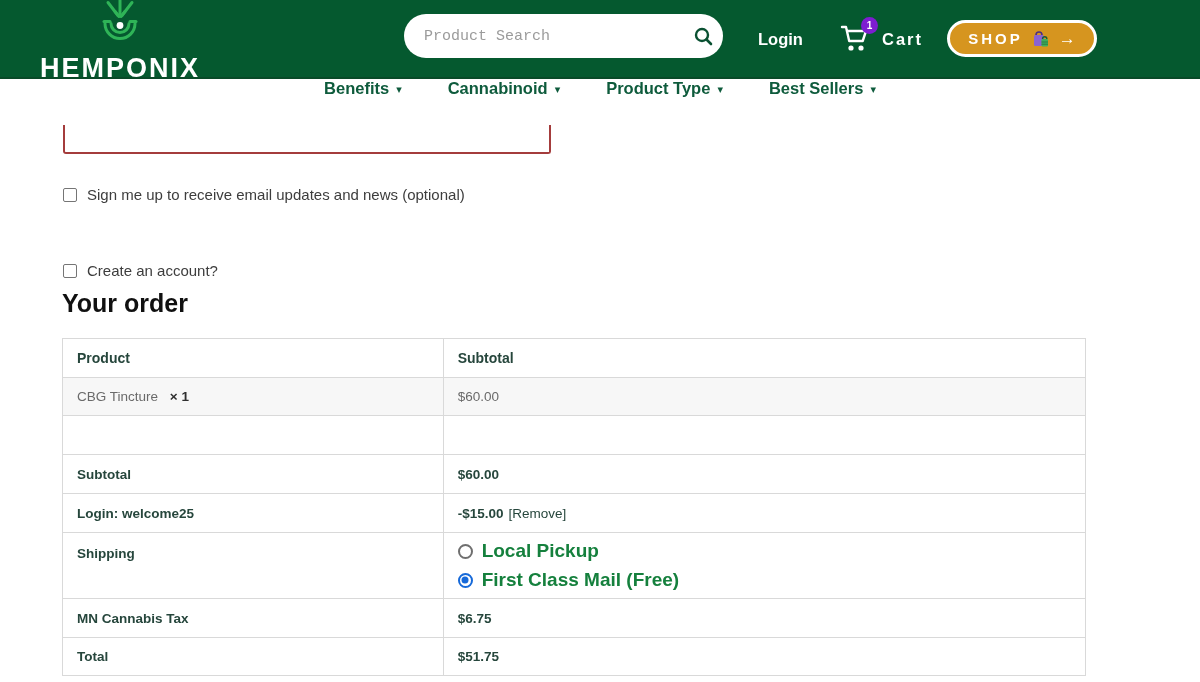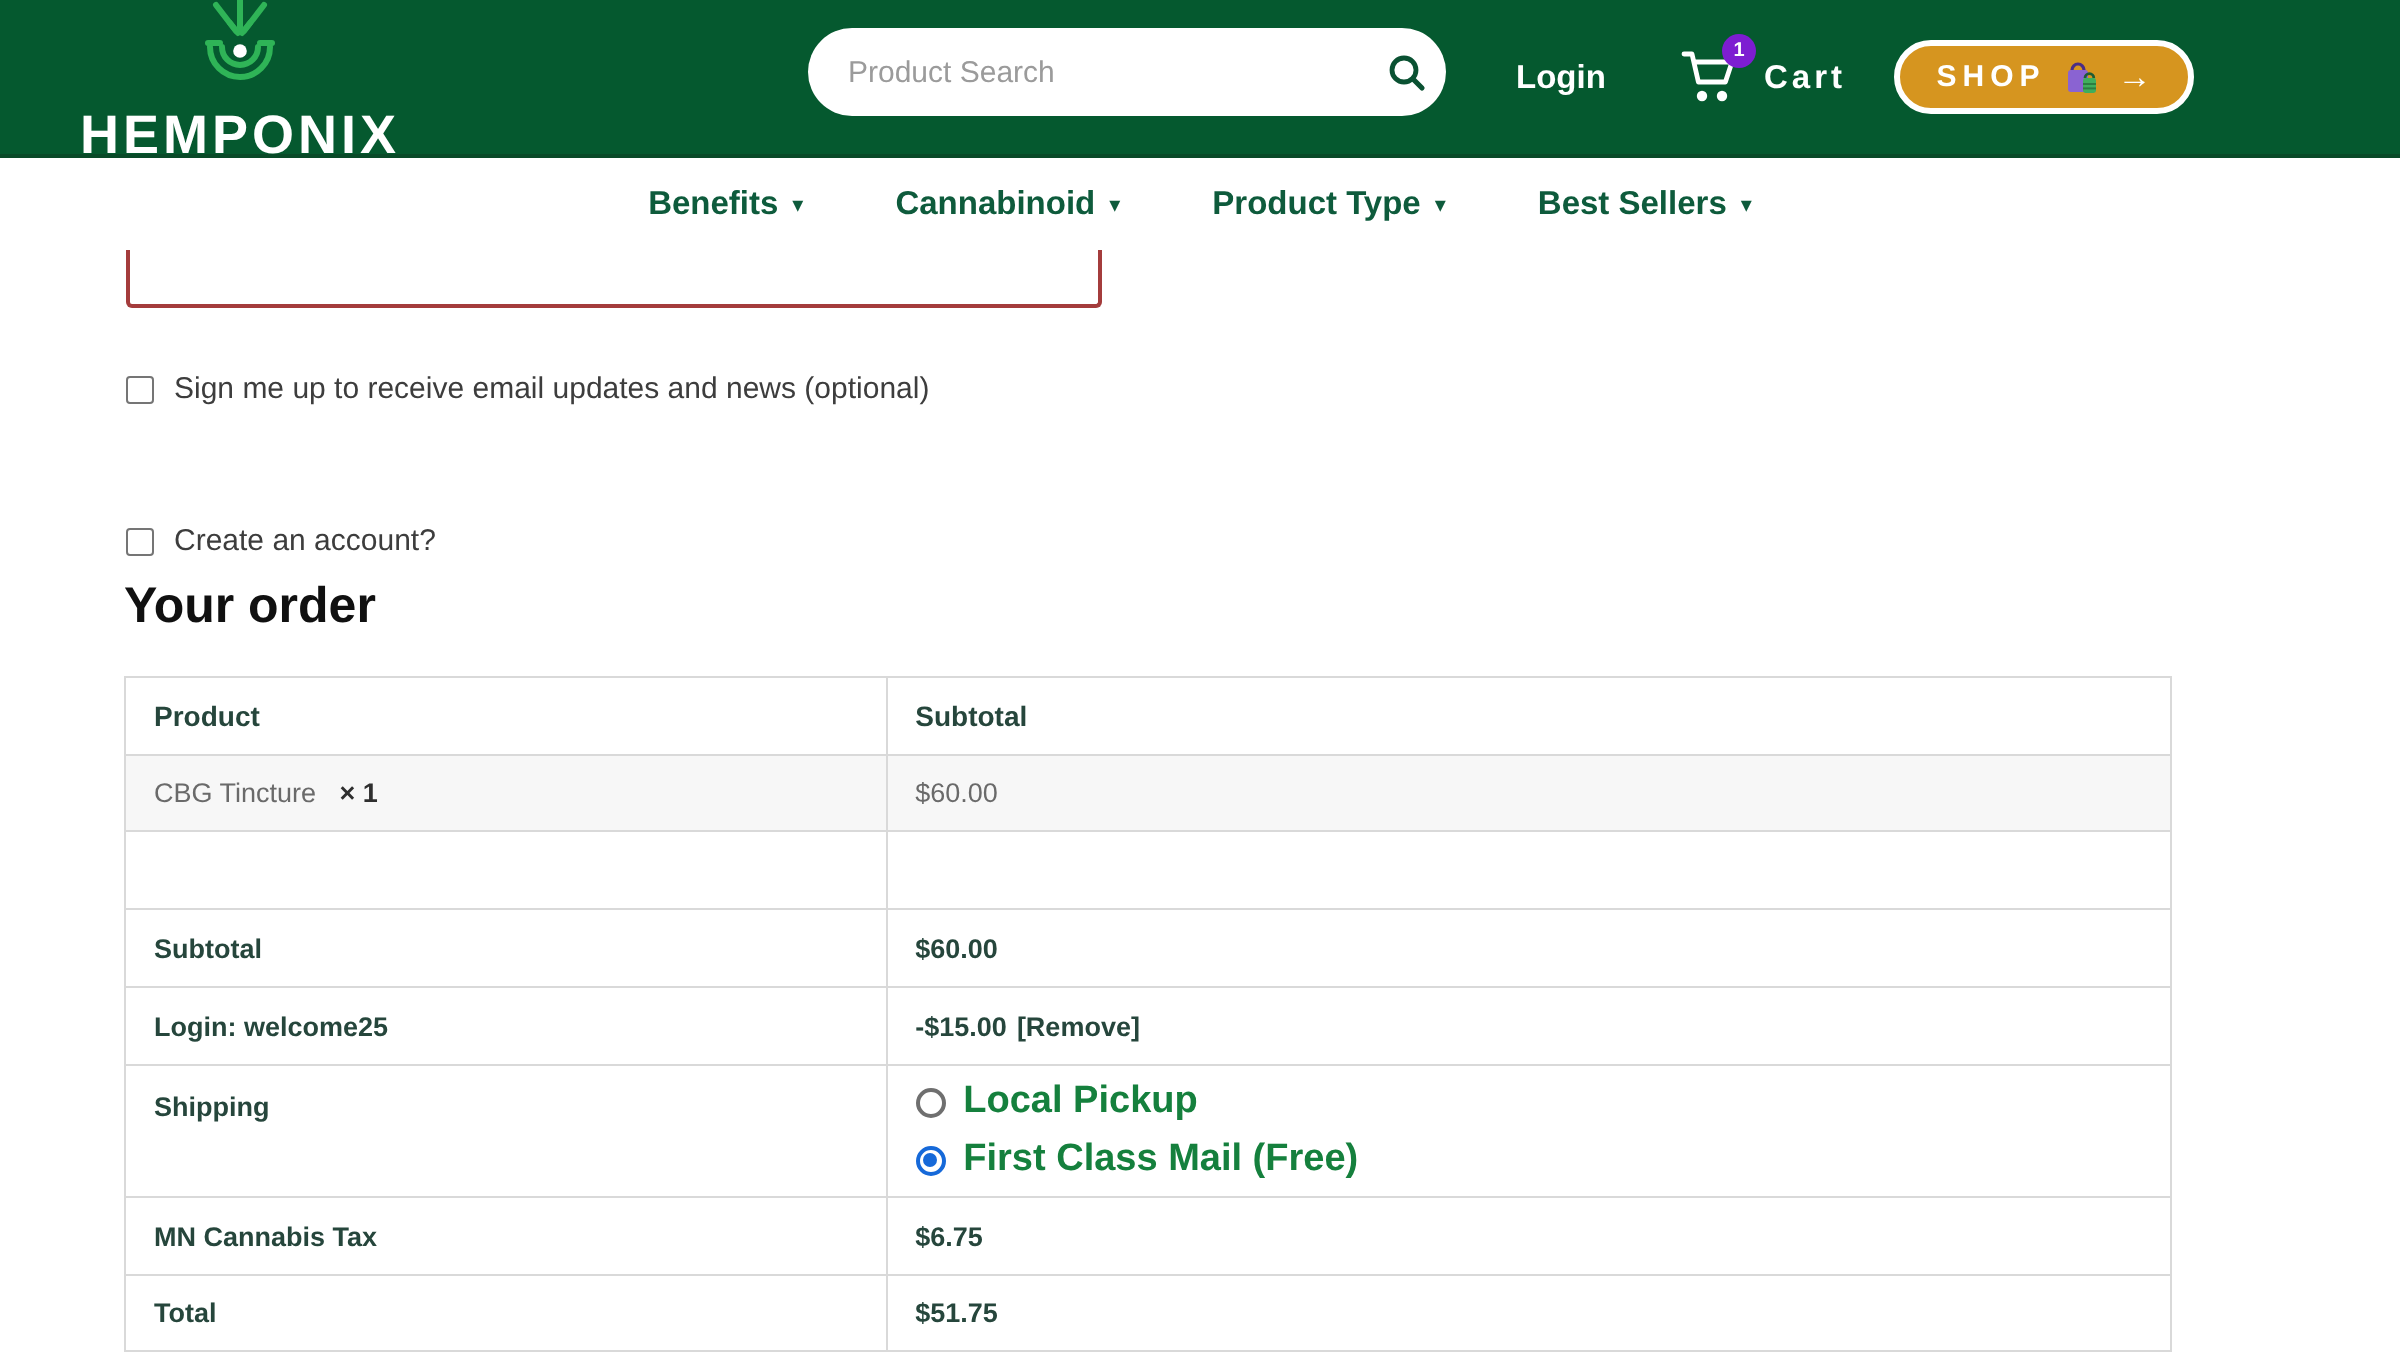--- a/index.html
+++ b/index.html
@@ -9,41 +9,41 @@
   
   .topbar { position:relative; width:1200px; height:79px; background:#05592f;
     border-bottom:2px solid #094a28; }
   .logo { position:absolute; left:40px; top:50%; transform:translateY(-50%);
     display:flex; align-items:center; gap:10px;flex-direction:column; }
   .brand-text { color:#ffffff; font-size:27px; font-weight:700; letter-spacing:2px; }
   .search-pill { position:absolute; left:404px; top:14px; width:319px; height:44px;
     background:#ffffff; border-radius:22px; display:flex; align-items:center; }
   .search-pill input { flex:1; height:100%; border:none; outline:none; background:transparent;
     border-radius:22px; padding:0 6px 0 20px; font-size:15px; color:#333;
-    font-family:Liberation Sans, sans-serif; }
+    font-family:Liberation Mono, monospace; }
   .search-pill input::placeholder { color:#9b9b9b; }
   .search-btn { width:40px; height:44px; display:flex; align-items:center; justify-content:center;
     background:transparent; border:none; cursor:pointer; }
   .login { position:absolute; left:758px; top:0; height:79px; display:flex; align-items:center;
     color:#ffffff; font-size:16.5px; font-weight:600; text-decoration:none; }
   .cart { position:absolute; left:840px; top:0; height:79px; display:flex; align-items:center; gap:10px;
     color:#ffffff; text-decoration:none; }
   .cart-icon-wrap { position:relative; width:32px; height:32px; }
   .cart-badge { position:absolute; top:-7px; right:-6px; width:17px; height:17px; border-radius:50%;
     background:#7d1dd1; color:#ffffff; font-size:10px; font-weight:700;
     display:flex; align-items:center; justify-content:center; }
   .cart-label { color:#ffffff; font-size:16.5px; font-weight:600; letter-spacing:2px; }
   .shop-btn { position:absolute; left:947px; top:20px; width:150px; height:37px;
     background:#d6951f; border:3px solid #ffffff; border-radius:19px;
     display:flex; align-items:center; justify-content:center; gap:9px; cursor:pointer; }
   .shop-label { color:#ffffff; font-size:15px; font-weight:800; letter-spacing:3px; }
   .shop-arrow { color:#ffffff; font-size:17px; font-weight:700; line-height:1; }
 
   
-  .nav { width:1200px; height:46px; background:#ffffff; display:flex; align-items:center;
+  .nav { width:1200px; height:46px; background:#ffffff; display:flex; align-items:flex-start;
     justify-content:center; gap:46px; position:relative; z-index:2; }
   .nav-item { display:flex; align-items:center; gap:7px; color:#0e5b3c; font-size:16.5px;
     font-weight:600; text-decoration:none; cursor:pointer; }
   .chev { font-size:11px; color:#0e5b3c; line-height:1; padding-top:2px; }
 
   
   .main { position:relative; width:1200px; height:557px; }
   .error-input { position:absolute; left:63px; top:-3px; width:488px; height:32px;
     border:2px solid #a43c3c; border-top:none; background:#ffffff; outline:none;
     padding:0 10px; font-size:14px; color:#333; border-radius:0 0 3px 3px;
@@ -63,21 +63,21 @@
   tr.h-row { height:39px; } tr.h-row th { font-size:14px; font-weight:700; color:#26463c; }
   tr.p-row { height:38px; background:#f7f7f7; }
   .prod-name { color:#6a6a6a; font-weight:400; }
   .prod-qty { color:#2f2f2f; font-weight:700; margin-left:8px; }
   .prod-sub { color:#6a6a6a; font-weight:400; }
   tr.e-row { height:39px; }
   tr.t-row { height:39px; }
   tr.t-row.total { height:38px; }
   .lbl { font-weight:700; color:#26463c; }
   .val { font-weight:700; color:#26463c; }
-  .remove-link { font-weight:700; color:#26463c; margin-left:5px; cursor:pointer; }
+  .remove-link { font-weight:400; color:#26463c; margin-left:5px; cursor:pointer; }
   tr.ship-row { height:66px; }
   tr.ship-row td.ship-label { vertical-align:top; padding-top:13px;margin-top:23px; }
   .ship-opts { display:flex; flex-direction:column; gap:7px; padding:6px 0; }
   .ship-opt { display:flex; align-items:center; gap:9px; cursor:pointer; }
   .radio { width:15px; height:15px; border-radius:50%; border:2px solid #6f6f6f; background:#fff;
     position:relative; flex:0 0 auto; }
   .radio.selected { border-color:#1669d9; }
   .radio.selected::after { content:""; position:absolute; left:50%; top:50%;
     width:7px; height:7px; border-radius:50%; background:#1669d9; transform:translate(-50%,-50%); }
   .ship-opt-label { font-weight:700; color:#15803d; font-size:19px; }

